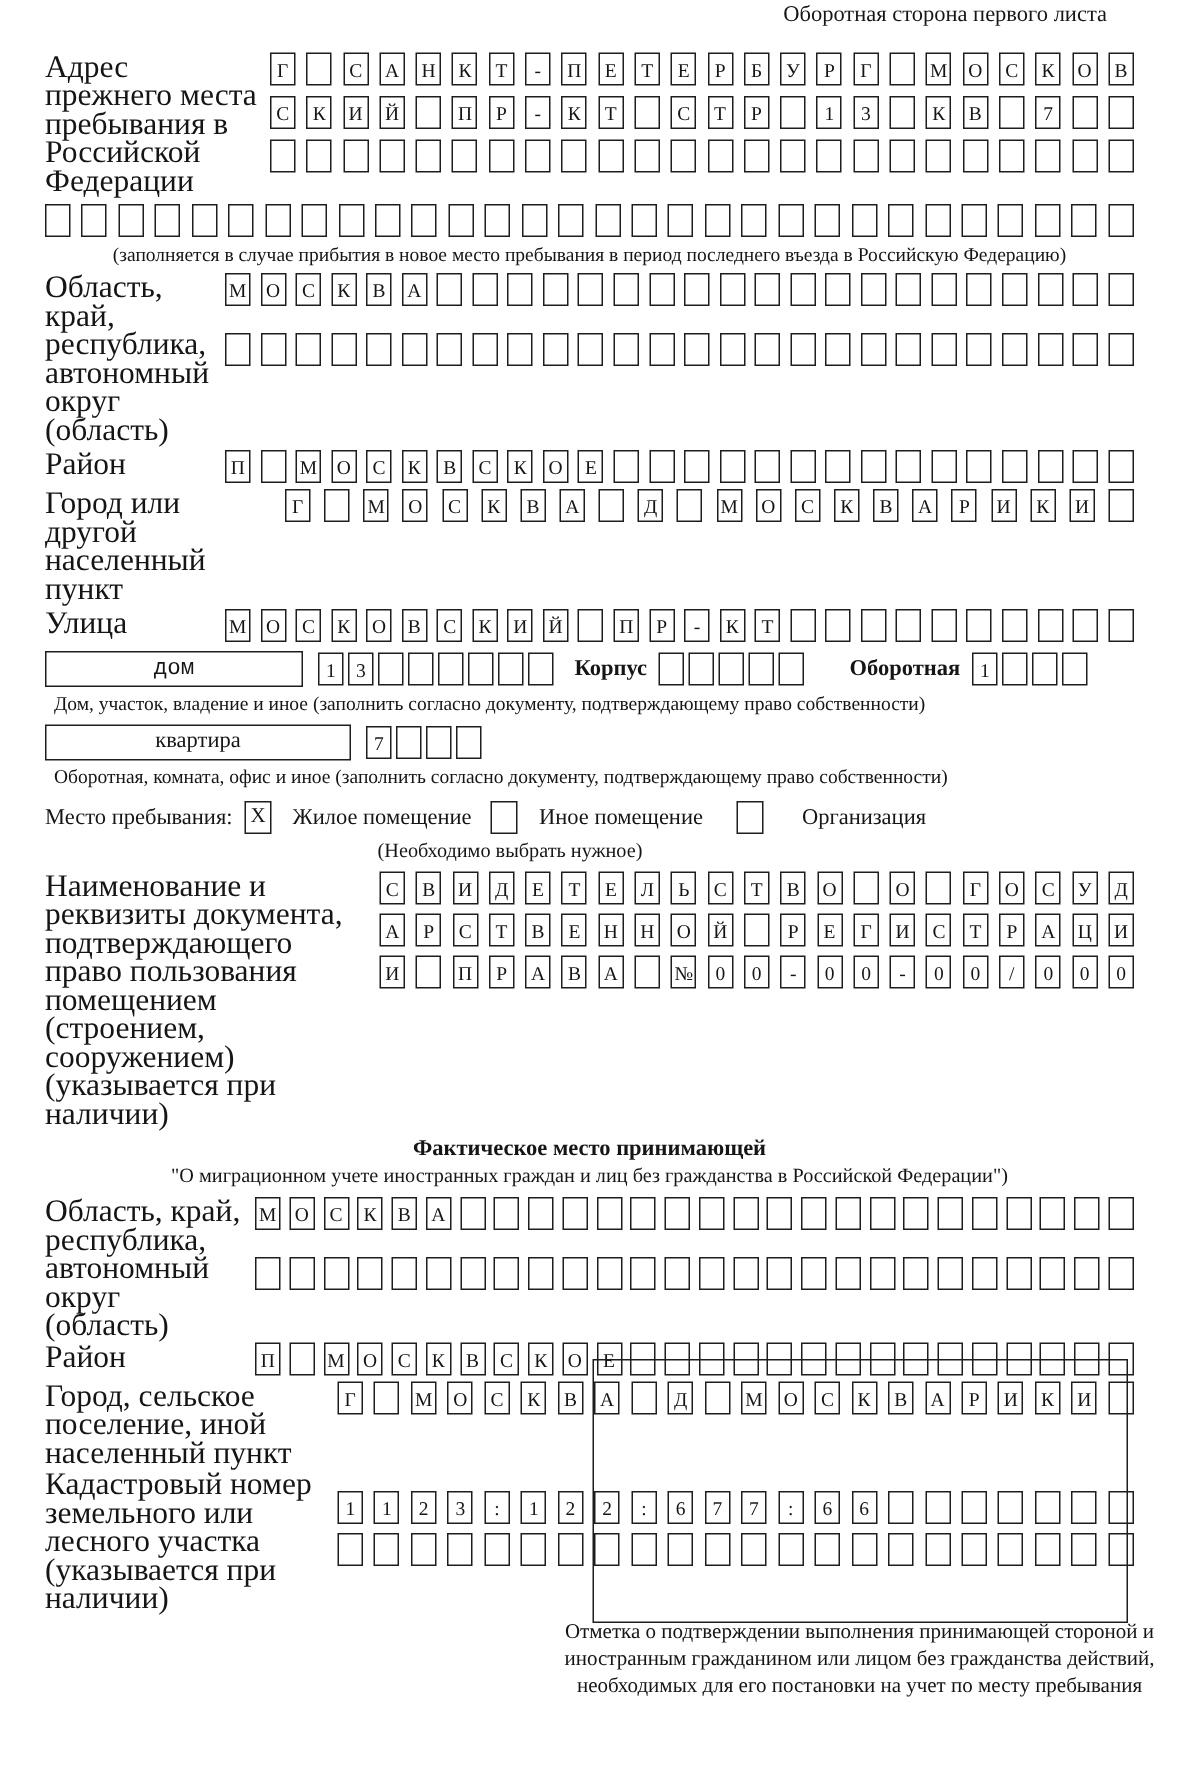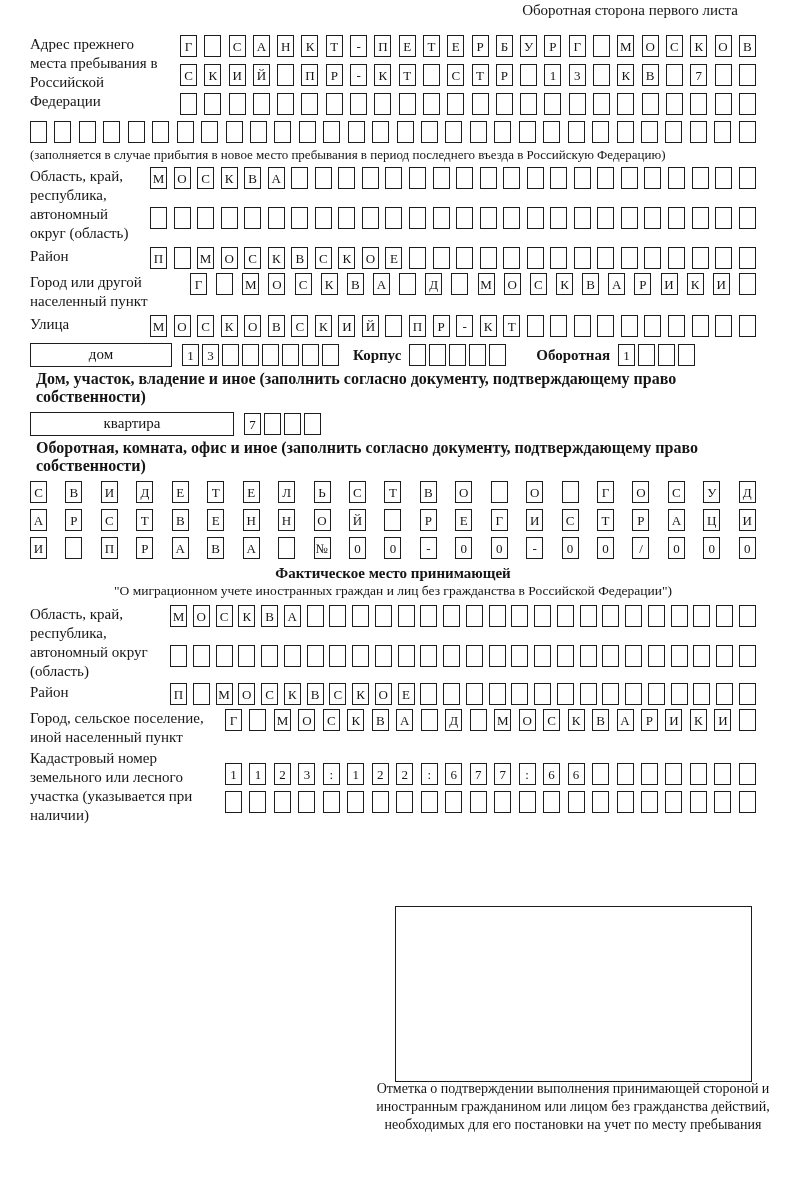--- a/index.html
+++ b/index.html
@@ -1,45 +1,45 @@
 <!DOCTYPE html>
 <html><head>
 <meta charset="utf-8">
 <style>
   html,body{margin:0;padding:0;background:#fff;}
   body{width:800px;height:1180px;overflow:hidden;color:#151515;
        font-family:"Liberation Serif","DejaVu Serif",serif;}
   .content{padding:0 44px 0 30px;}
   .header-note{margin-top:2px;text-align:right;padding-right:18px;font-size:15px;}
   .field{display:flex;align-items:flex-start;}
-  .label{font-size:15px;line-height:19px;padding-right:6px;box-sizing:border-box;flex-shrink:0;}
+  .label{font-size:21px;line-height:19px;padding-right:6px;box-sizing:border-box;flex-shrink:0;}
   .w150{width:150px;}.w120{width:120px;}.w160{width:160px;}.w223{width:223px;}
   .w140{width:140px;}.w195{width:195px;}
   .cells{display:flex;justify-content:space-between;flex:1;}
   .cells-col{flex:1;display:flex;flex-direction:column;}
   .gap7 > .cells{margin-bottom:7px;}
   .gap18 > .cells{margin-bottom:18px;}
   .gap6 > .cells{margin-bottom:6px;}
   .cells-col > .cells:last-child{margin-bottom:0;}
   .cell{width:17px;height:22px;border:1.5px solid #1d1d1d;box-sizing:border-box;
         display:flex;align-items:center;justify-content:center;
         font-size:13px;line-height:1;flex-shrink:0;}
   .fullrow{margin-top:6px;}
-  .note-center{text-align:left;font-size:13px;margin-top:4px;}
+  .note-center{text-align:center;font-size:13px;margin-top:4px;}
   .sec-title{text-align:center;font-weight:bold;font-size:16px;margin-top:3px;}
   .mt2{margin-top:2px;}.mt4{margin-top:4px;}.mt6{margin-top:6px;}
   .house-row{display:flex;align-items:center;margin-top:6px;}
   .type-box{border:1.5px solid #1d1d1d;height:24px;box-sizing:border-box;text-align:center;
             font-size:15px;line-height:21px;flex-shrink:0;}
-  .tb-dom{width:142px;margin-right:10px;}
+  .tb-dom{width:172px;margin-right:10px;font-family:Liberation Mono, monospace;}
   .tb-kv{width:204px;margin-right:10px;}
   .cellgroup{display:flex;gap:3px;}
   .inline-lbl{font-size:15px;margin:0 8px 0 14px;font-weight:bold;}
   .inline-lbl.far{margin-left:30px;}
-  .fine-note{font-size:16px;margin:3px 0 0 6px;font-weight:bold;}
+  .fine-note{font-size:13px;margin:3px 0 0 6px;}
   .stay-row{display:flex;align-items:center;margin-top:8px;font-size:15px;}
   .chkbox{width:18px;height:22px;border:1.5px solid #1d1d1d;box-sizing:border-box;
           display:flex;align-items:center;justify-content:center;font-size:14px;flex-shrink:0;}
   .stay-note{margin-left:150px;width:320px;text-align:center;font-size:13.5px;margin-top:3px;}
   .actual-title{text-align:center;font-weight:bold;font-size:15px;margin-top:6px;}
   .actual-note{text-align:center;font-size:13.5px;line-height:17px;margin-top:3px;}
   .stamp-box{position:absolute;left:395px;top:906px;width:357px;height:176px;
              border:1.5px solid #1d1d1d;box-sizing:border-box;}
   .stamp-caption{position:absolute;left:353px;top:1080px;width:440px;
                  text-align:center;font-size:14px;line-height:18px;}
@@ -357,22 +357,33 @@
     <div class="type-box tb-kv">квартира</div>
     <div class="cellgroup">
         <div class="cell">7</div>
         <div class="cell"></div>
         <div class="cell"></div>
         <div class="cell"></div>
       </div>
   </div>
   <div class="fine-note">Оборотная, комната, офис и иное (заполнить согласно документу, подтверждающему право собственности)</div>
 
+  <div class="stay-row">
+    <span>Место пребывания:</span>
+    <div class="chkbox" style="margin-left:8px;">X</div>
+    <span style="margin-left:14px;">Жилое помещение</span>
+    <div class="chkbox" style="margin-left:13px;"></div>
+    <span style="margin-left:14px;">Иное помещение</span>
+    <div class="chkbox" style="margin-left:22px;"></div>
+    <span style="margin-left:26px;">Организация</span>
+  </div>
+  <div class="stay-note">(Необходимо выбрать нужное)</div>
 
   <div class="field mt6">
+    <div class="label w223">Наименование и реквизиты документа, подтверждающего право пользования помещением (строением, сооружением) (указывается при наличии)</div>
     <div class="cells-col gap6">
       <div class="cells">
           <div class="cell">С</div>
           <div class="cell">В</div>
           <div class="cell">И</div>
           <div class="cell">Д</div>
           <div class="cell">Е</div>
           <div class="cell">Т</div>
           <div class="cell">Е</div>
           <div class="cell">Л</div>

